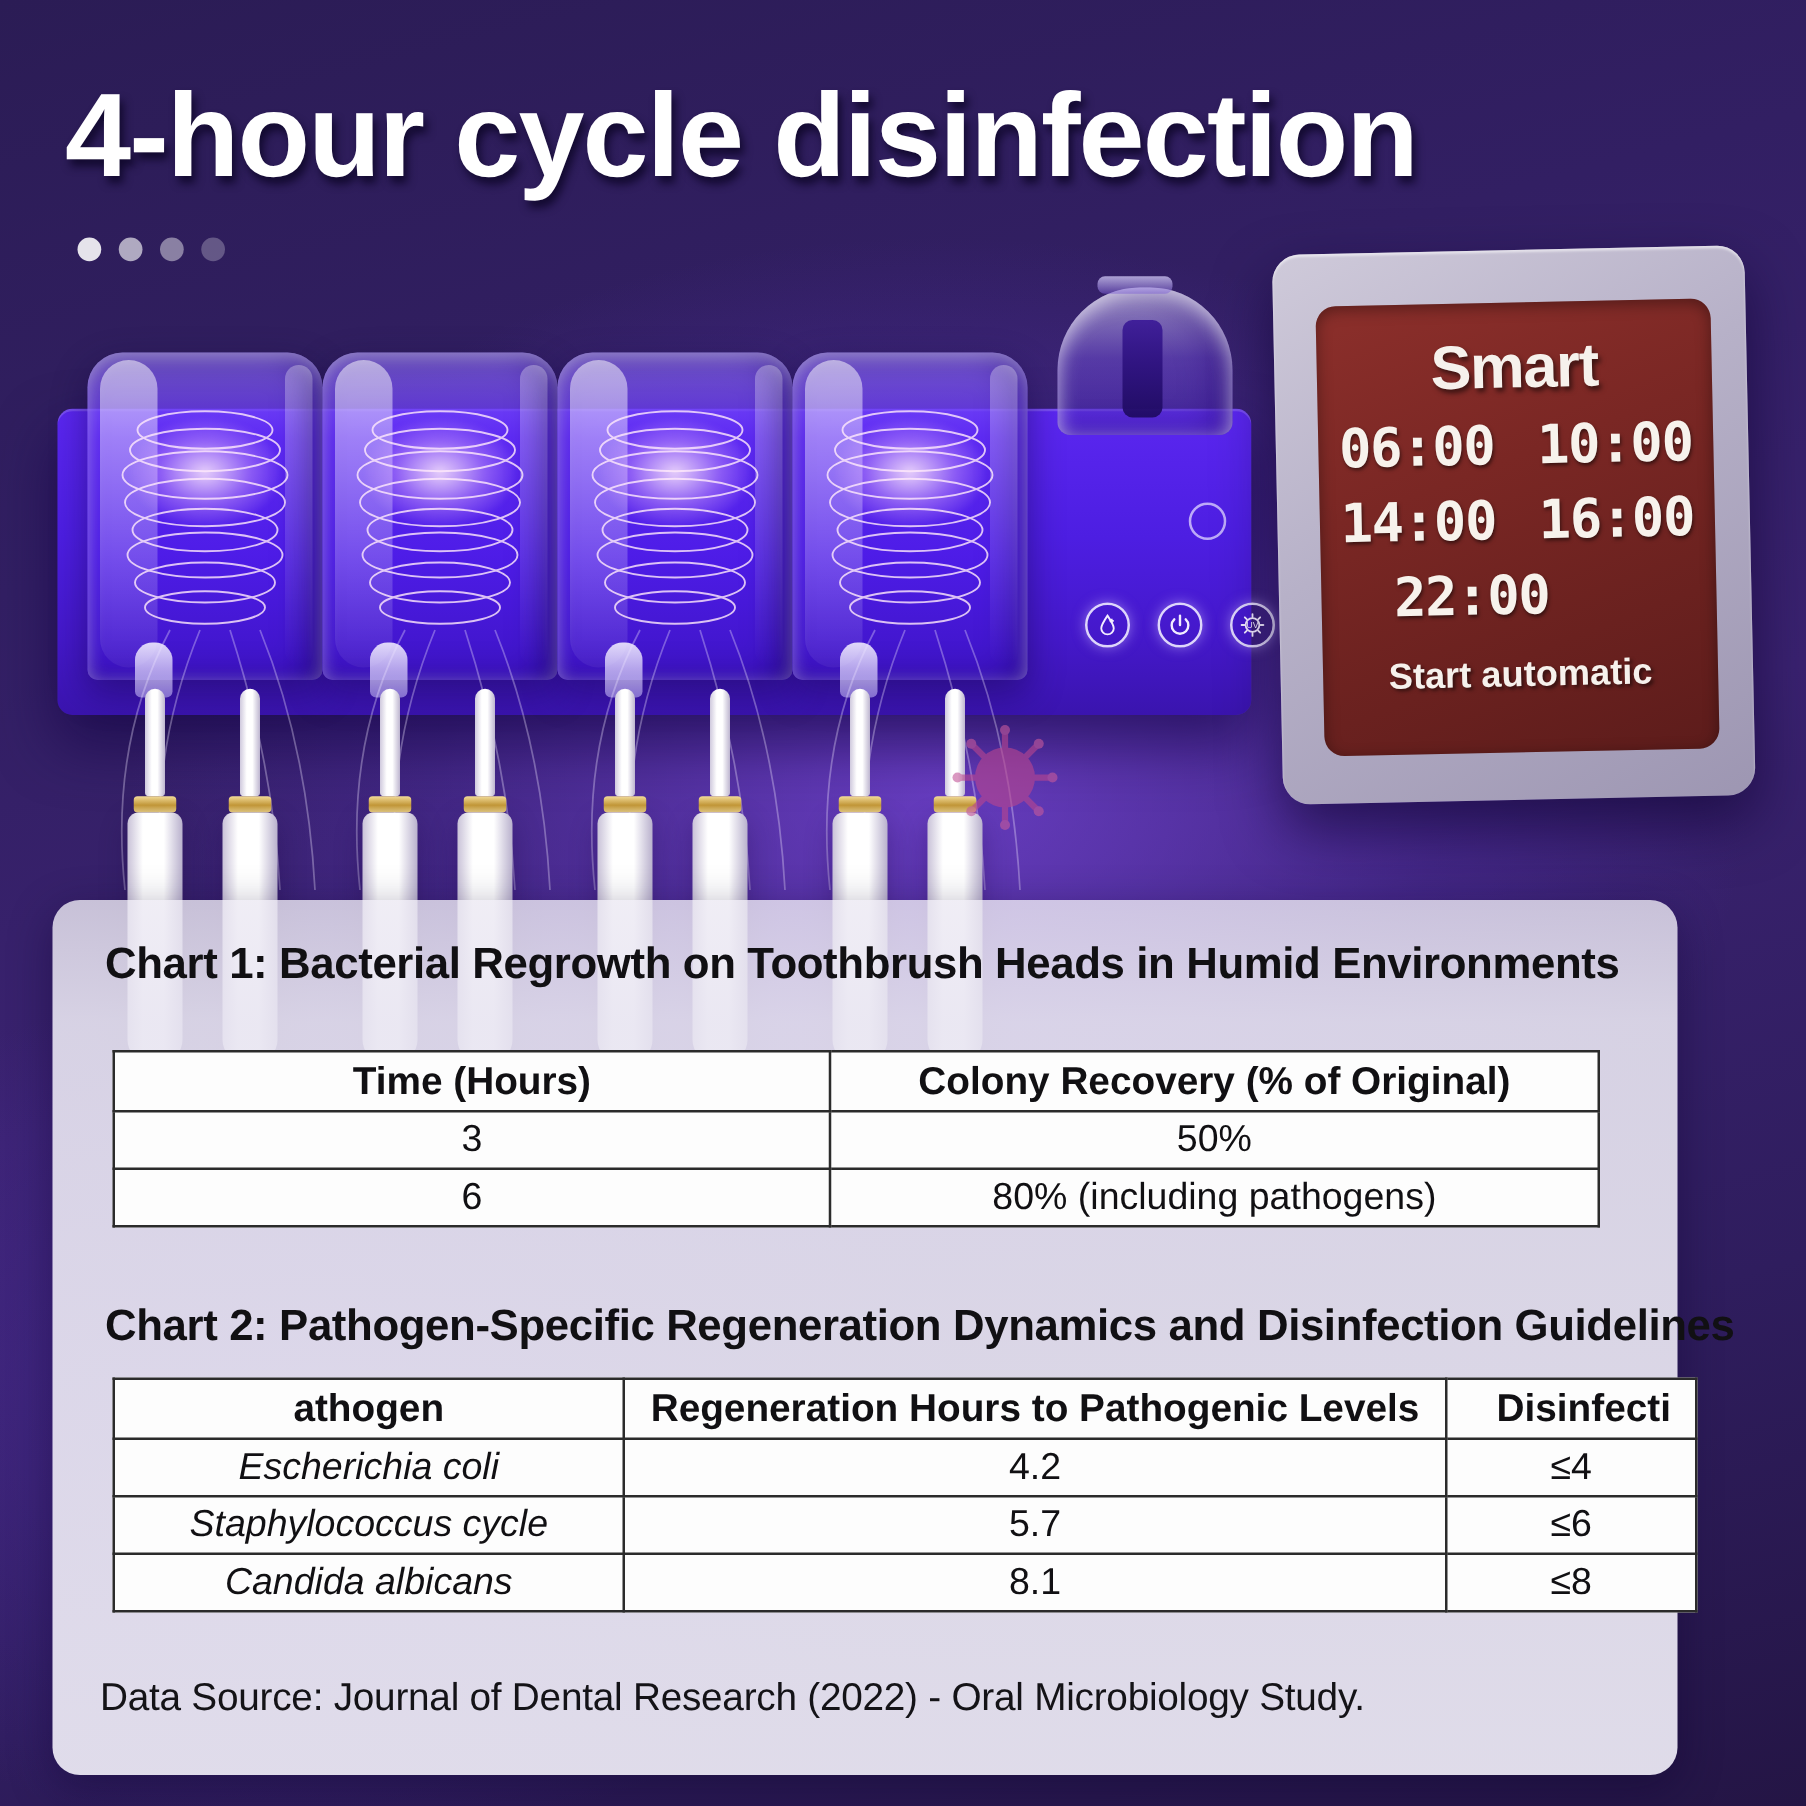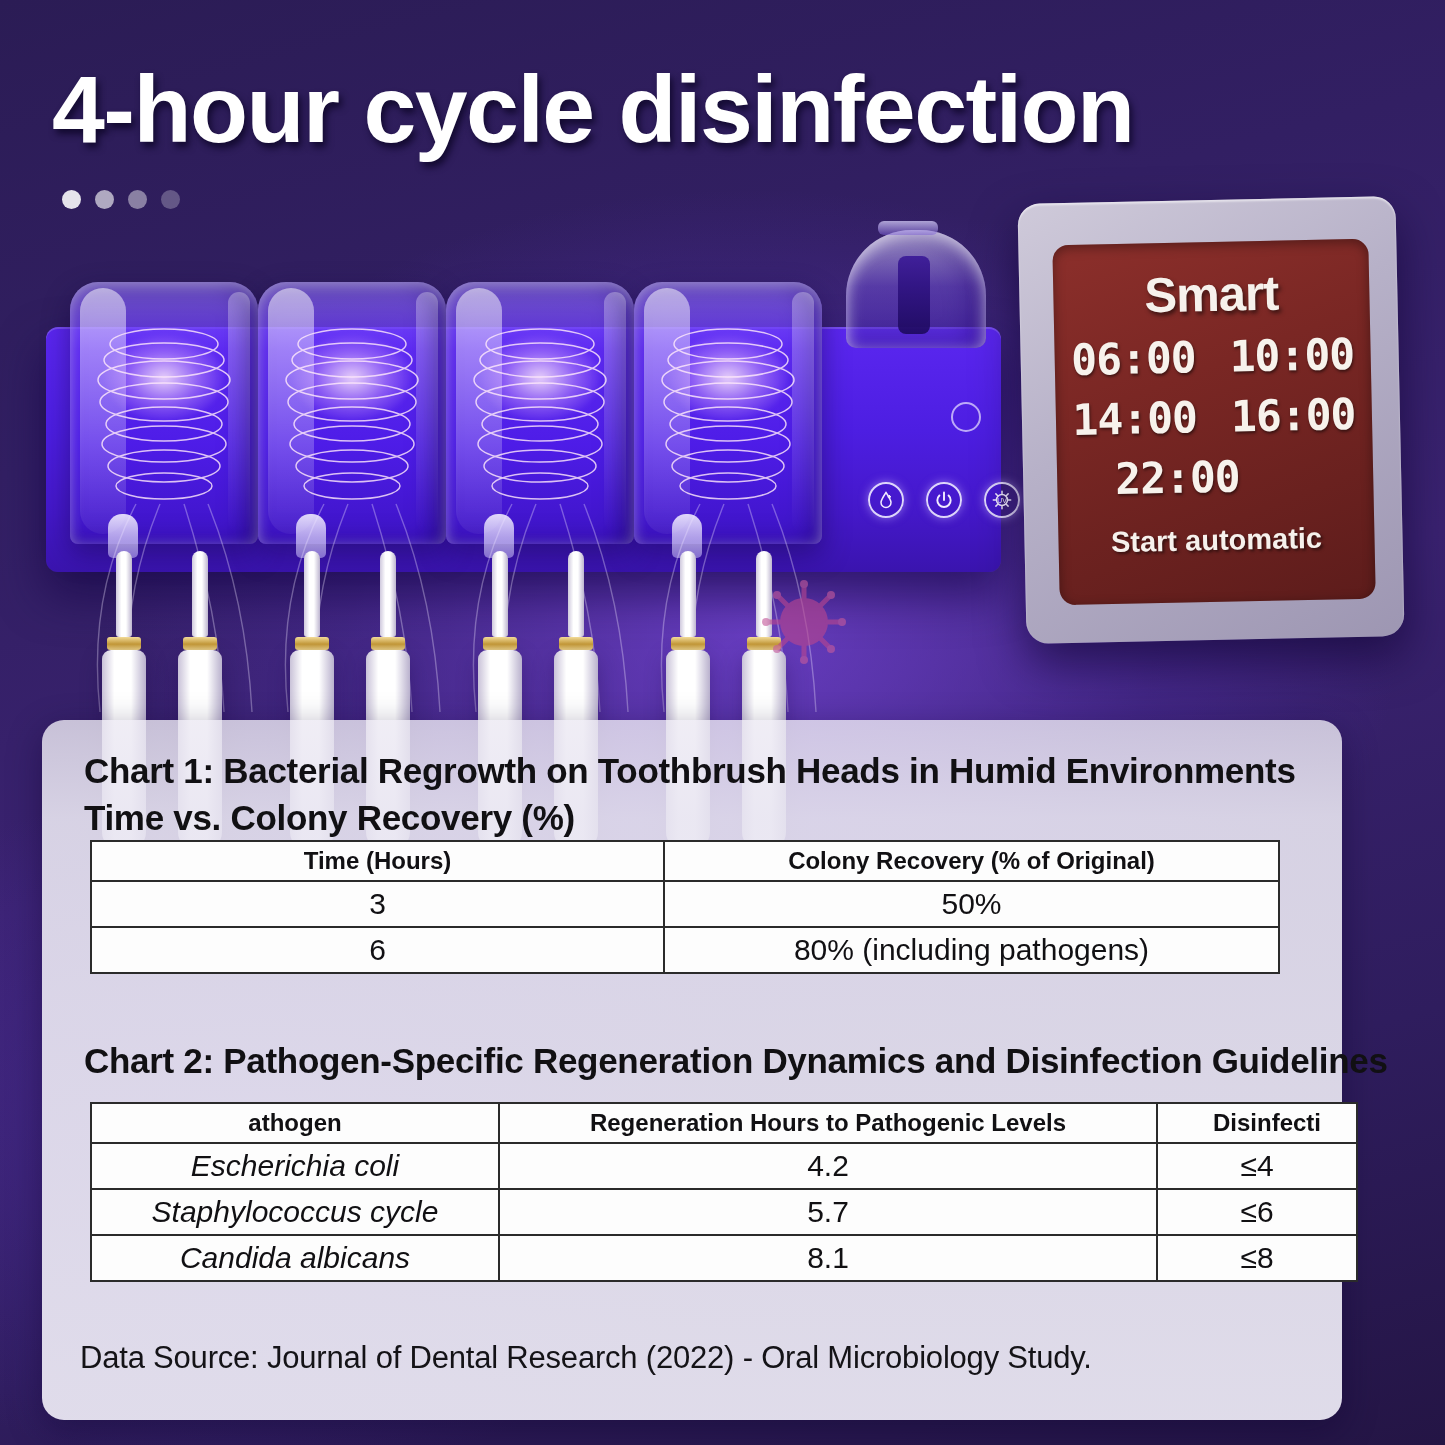--- a/index.html
+++ b/index.html
@@ -116,21 +116,21 @@
   .chart-title{
     position:absolute;left:42px;font-size:35px;font-weight:bold;color:#111013;
     line-height:1.34;letter-spacing:-.3px;
   }
   #chart1-title{top:28px;width:1290px;}
   #chart2-title{top:318px;width:1330px;white-space:nowrap;}
   .dsrc{position:absolute;left:38px;top:620px;font-size:31px;color:#141317;letter-spacing:-.2px;}
 
   table{border-collapse:collapse;position:absolute;background:#fdfdfd;}
   table td,table th{border:2px solid #2b2b2b;font-size:30px;color:#111013;padding:5px 8px;text-align:center;}
-  table th{font-weight:bold;font-size:24px;}
+  table th{font-weight:bold;font-size:31px;}
   #t1{left:48px;top:120px;width:1190px;table-layout:fixed;}
   #t1 .c-a{width:555px;}
   #t2{left:48px;top:382px;width:1192px;table-layout:fixed;}
   #t2 .c-a{width:390px;}
   #t2 .c-b{width:640px;}
   #t2 .c-c{width:162px;padding-left:28px;}
   .sp{font-style:italic;margin-left:36px;}
 </style>
 </head>
 <body>
@@ -343,21 +343,20 @@
         <span class="time">22:00</span>
       </div>
       <div class="start-auto">Start automatic</div>
     </div>
   </div>
 
   <div class="card">
 
     <div class="chart-title" id="chart1-title">
       <span>Chart 1: Bacterial Regrowth on Toothbrush Heads in Humid Environments</span><br>
-      <span>Time vs. Colony Recovery (%)</span>
     </div>
 
     <table id="t1">
       <thead>
         <tr>
           <th class="c-a">Time (Hours)</th>
           <th>Colony Recovery (% of Original)</th>
         </tr>
       </thead>
       <tbody>

